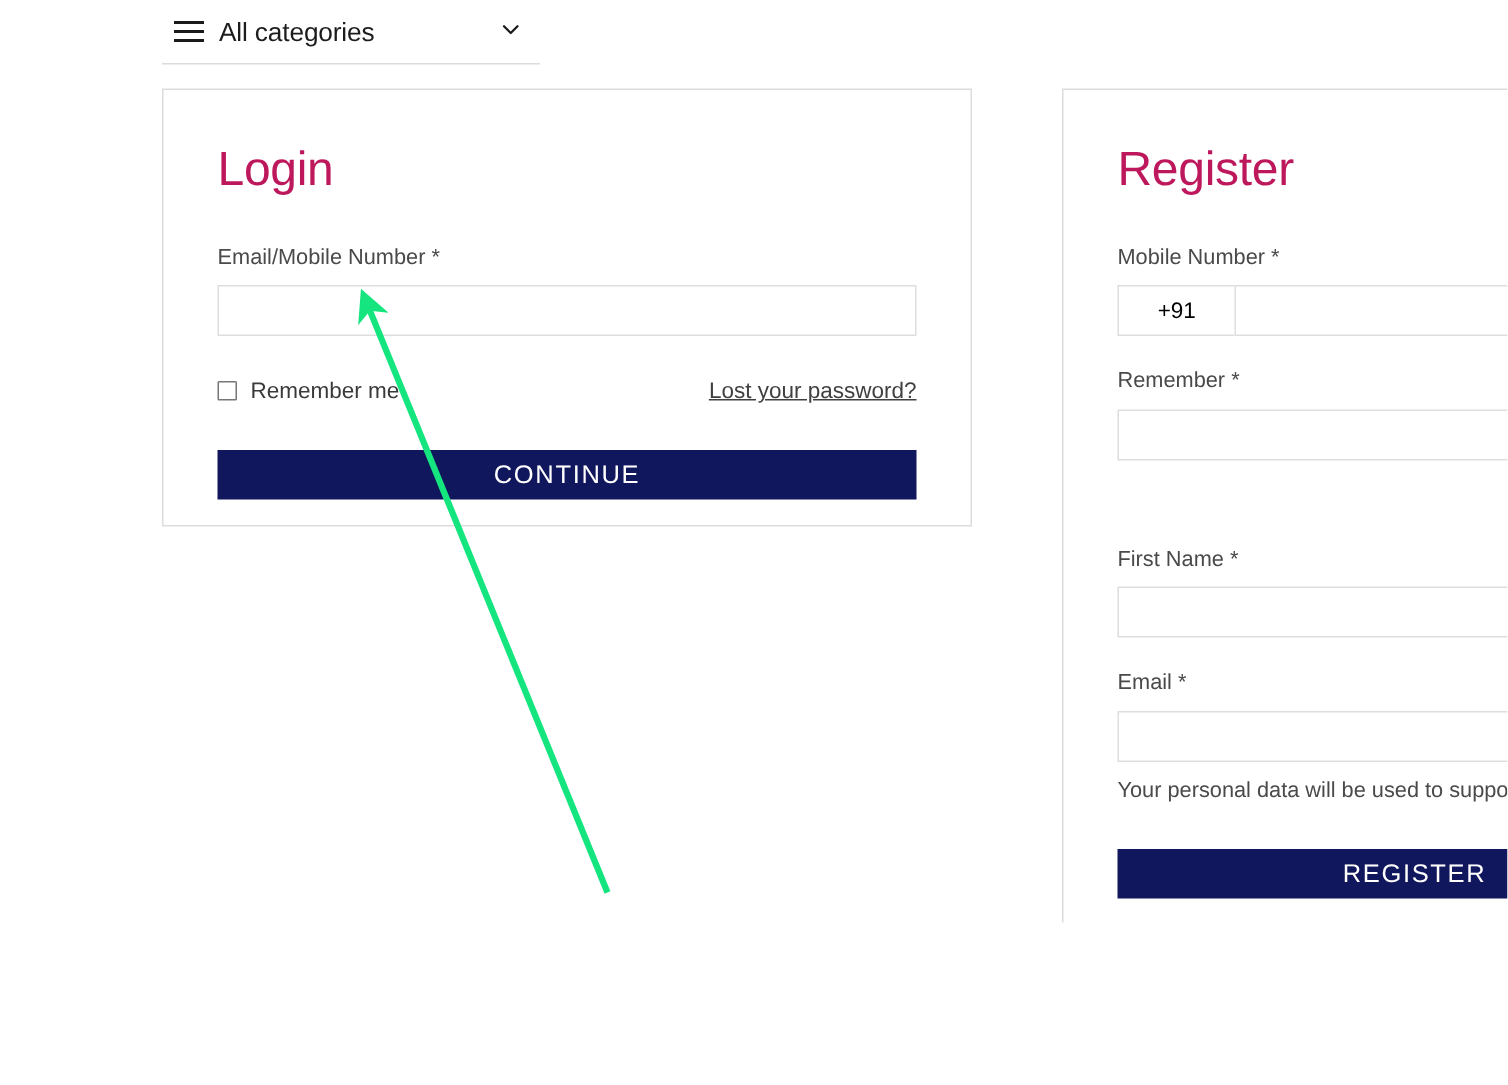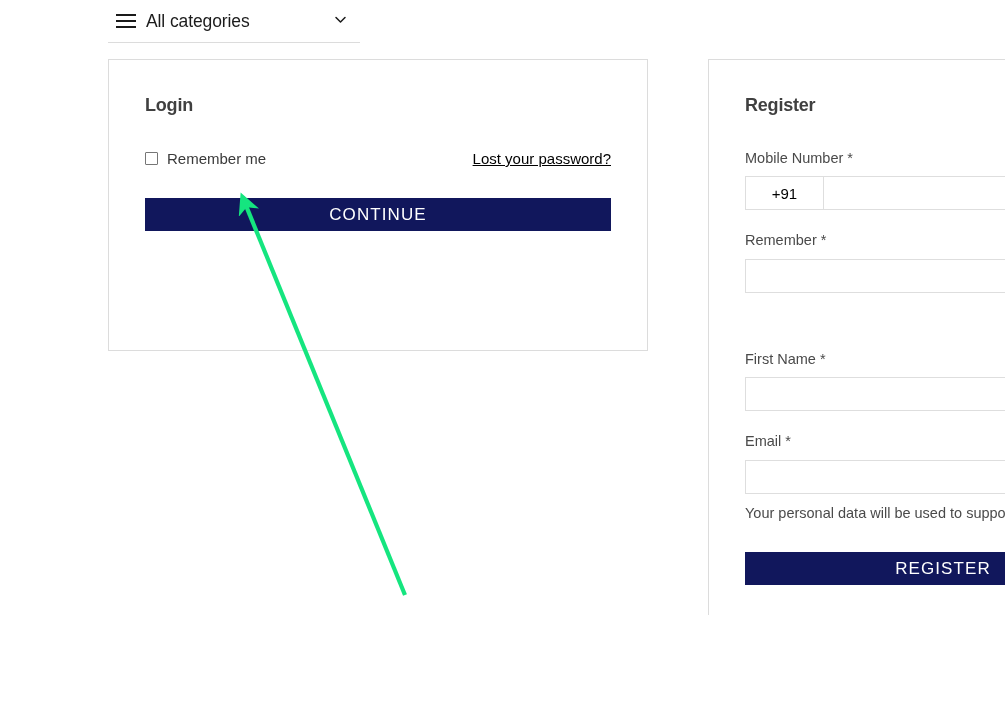--- a/index.html
+++ b/index.html
@@ -105,23 +105,23 @@
   }
   #register-card {
     left: 708px;
     top: 59px;
     width: 470px;   
     height: 614px;
   }
   .card-inner { padding: 36px 36px 0 36px; }
 
   .card-title {
-    font-size: 18px;
-    font-weight: 700;
-    color: #404040;
+    font-size: 32px;
+    font-weight: 400;
+    color: #be185d;
     margin: 0 0 36px 0;
     letter-spacing: -0.2px;
     line-height: 1;
   }
 
   .field-label {
     font-size: 14.5px;
     color: #4a4a4a;
     margin-bottom: 9px;
     display: block;
@@ -197,21 +197,21 @@
     border-radius: 1px;
   }
   .remember-text {
     font-size: 15px;
     color: #3a3a3a;
   }
   .lost-link {
     position: absolute;
     right: 0; top: 0;
     font-size: 15px;
-    color: #000000;
+    color: #404040;
     text-decoration: underline;
     font-weight: 400;
   }
 
   .primary-btn {
     display: block;
     width: 100%;
     height: 33px;
     background: #11175c;
     color: #ffffff;
@@ -265,20 +265,27 @@
         </svg>
       </span>
     </div>
 
   </div>
 
   <div class="card" id="login-card">
     <div class="card-inner">
       <h2 class="card-title">Login</h2>
 
+      <div class="field-row">
+        <label class="field-label">
+          <span>Email/Mobile Number</span>
+          <span class="req">*</span>
+        </label>
+        <input class="text-input" type="text" value="" style="">
+      </div>
 
       <div class="remember-row">
         <label class="remember-left">
           <span class="cbox"></span>
           <span class="remember-text">Remember me</span>
         </label>
         <a class="lost-link" href="#">Lost your password?</a>
       </div>
 
       <button class="primary-btn">CONTINUE</button>

